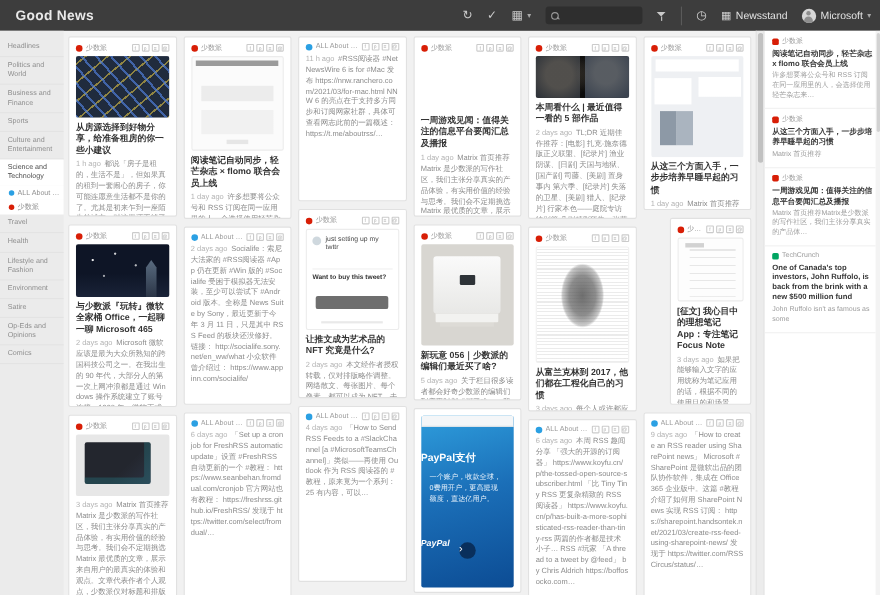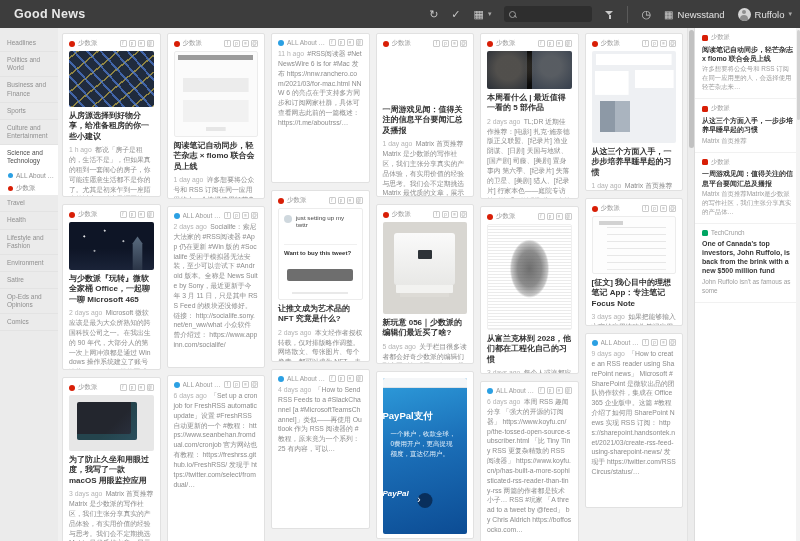--- a/index.html
+++ b/index.html
@@ -131,21 +131,21 @@
       </div>
       <span class="funnel"></span>
       <span class="tb-div"></span>
       <span class="tb-ico">◷</span>
       <div class="newsstand">
         <span class="ns-ico">▦</span>
         <span>Newsstand</span>
       </div>
       <div class="account">
         <span class="avatar"></span>
-        <span>Ruffolo</span>
+        <span>Microsoft</span>
         <span class="tb-caret" style="margin-left:0">▾</span>
       </div>
     </div>
   </header>
 
   <div class="content">
     <nav class="sidebar">
         <div class="side-item">Headlines</div>
         <div class="side-item">Politics and World</div>
         <div class="side-item">Business and Finance</div>
@@ -205,21 +205,20 @@
               <span class="src-ico" style="background: rgb(216, 30, 6);"></span>
               <span class="src-name">少数派</span>
               <span class="shares">
                 <span class="share">f</span>
                 <span class="share">p</span>
                 <span class="share">≡</span>
                 <span class="share">@</span>
               </span>
             </div>
             <div class="card-img img-screen" style="height: 56px;"></div>
-            <h3 class="card-title">为了防止久坐和用眼过度，我写了一款 macOS 用眼监控应用</h3>
             <p class="card-body"><span class="time">3 days ago</span> <span>Matrix 首页推荐 Matrix 是少数派的写作社区，我们主张分享真实的产品体验，有实用价值的经验与思考。我们会不定期挑选 Matrix 最优质的文章，展示来自用户的最真实的体验和观点。文章代表作者个人观点，少数派仅对标题和排版略作修改。转眼几个月前，我发…</span></p>
           </article>
         </div>
         <div class="col">
           <article class="card" style="height: 166px;">
             <div class="card-head">
               <span class="src-ico" style="background: rgb(216, 30, 6);"></span>
               <span class="src-name">少数派</span>
               <span class="shares">
                 <span class="share">f</span>
@@ -365,21 +364,21 @@
               <span class="src-ico" style="background: rgb(216, 30, 6);"></span>
               <span class="src-name">少数派</span>
               <span class="shares">
                 <span class="share">f</span>
                 <span class="share">p</span>
                 <span class="share">≡</span>
                 <span class="share">@</span>
               </span>
             </div>
             <div class="card-img img-franklin" style="height: 106px;"></div>
-            <h3 class="card-title">从富兰克林到 2028，他们都在工程化自己的习惯</h3>
+            <h3 class="card-title">从富兰克林到 2017，他们都在工程化自己的习惯</h3>
             <p class="card-body"><span class="time">3 days ago</span> <span>每个人或许都应该为自己的生活谋求另一条路。这条路是当你不再年轻的时候，你依然不被公司、或者社会的规则排除到篱…</span></p>
           </article>
           <article class="card" style="height: 175px;">
             <div class="card-head">
               <span class="src-ico" style="background: rgb(43, 160, 227);"></span>
               <span class="src-name">ALL About RSS - Teleg</span>
               <span class="shares">
                 <span class="share">f</span>
                 <span class="share">p</span>
                 <span class="share">≡</span>
@@ -398,21 +397,21 @@
                 <span class="share">f</span>
                 <span class="share">p</span>
                 <span class="share">≡</span>
                 <span class="share">@</span>
               </span>
             </div>
             <div class="card-img img-app" style="height: 92px;"></div>
             <h3 class="card-title">从这三个方面入手，一步步培养早睡早起的习惯</h3>
             <p class="card-body"><span class="time">1 day ago</span> <span>Matrix 首页推荐 Matrix 是少数派的写作社区，我们主张分享真实的产品体验，有实用价值的经验与思考。我们会…</span></p>
           </article>
-          <article class="card" style="height: 128px;">
+          <article class="card" style="height: 170px; margin-left: 24px;">
             <div class="card-head">
               <span class="src-ico" style="background: rgb(216, 30, 6);"></span>
               <span class="src-name">少数派</span>
               <span class="shares">
                 <span class="share">f</span>
                 <span class="share">p</span>
                 <span class="share">≡</span>
                 <span class="share">@</span>
               </span>
             </div>

